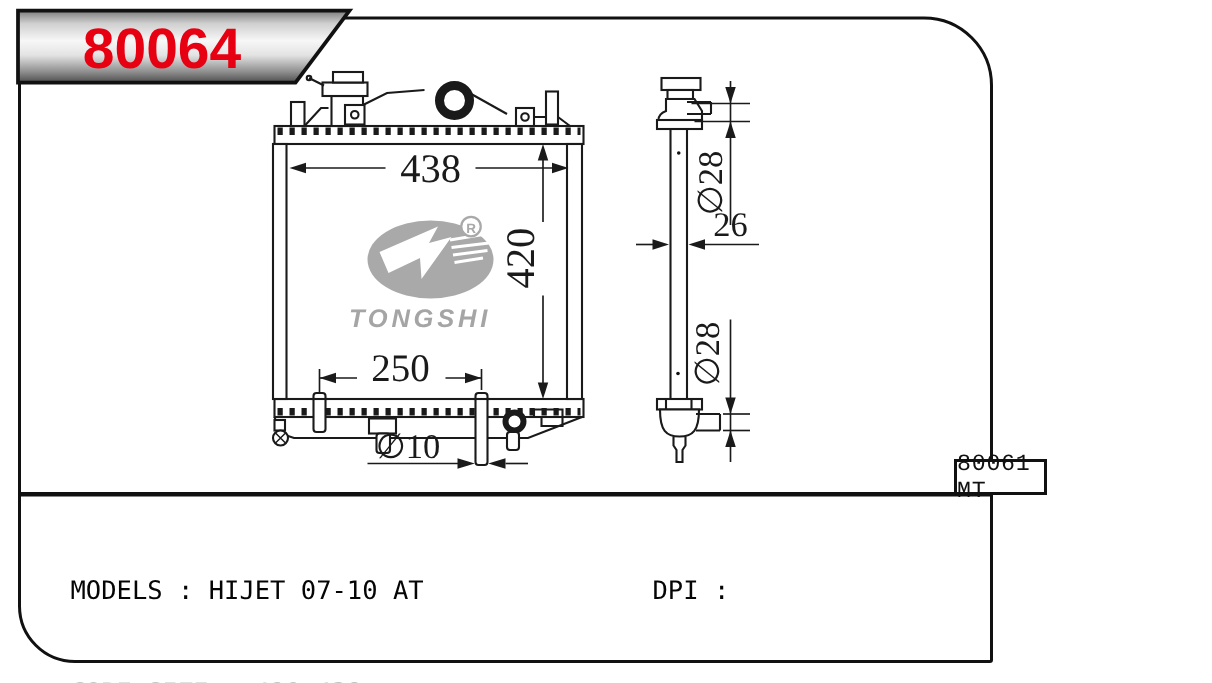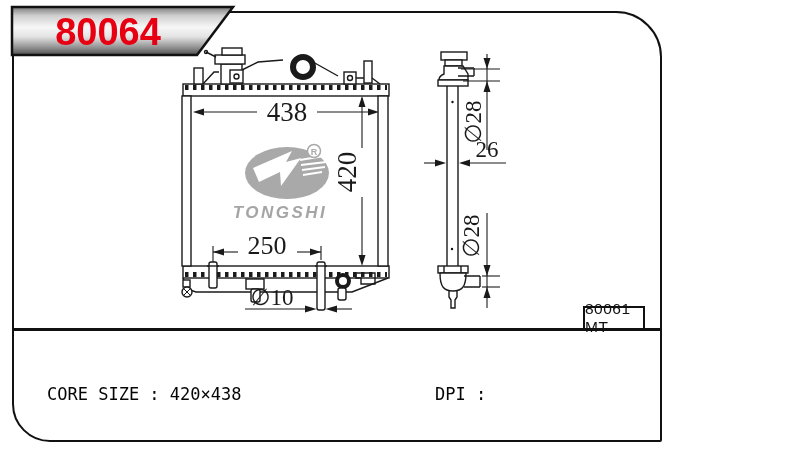--- a/index.html
+++ b/index.html
@@ -11,23 +11,23 @@
   #frame{
     position:absolute;left:12px;top:11px;width:646px;height:427px;
     border:2.5px solid #111;
     border-radius:2px 46px 2px 38px;
     background:#fff;
   }
   #divider{
     position:absolute;left:12px;top:328px;width:649px;height:2.5px;background:#111;
   }
   #ref-box{
-    position:absolute;left:583px;top:305.5px;width:58px;height:20.5px;
+    position:absolute;left:636px;top:305.5px;width:58px;height:20.5px;
     border:2px solid #111;display:flex;align-items:center;justify-content:center;
-    font-family:Liberation Sans, sans-serif;font-size:15.5px;letter-spacing:.5px;color:#111;
+    font-family:Liberation Mono, monospace;font-size:15.5px;letter-spacing:.5px;color:#111;
     background:#fff;
   }
   
   .spec-col{
     position:absolute;top:338px;
     font-family:"DejaVu Sans Mono", monospace;
     font-size:17px;line-height:22.6px;color:#050505;white-space:pre;
   }
   #spec-left{left:47px;}
   #spec-right{left:435px;}
@@ -41,20 +41,21 @@
 <div id="stage">
 
   <div id="frame"></div>
   <div id="divider"></div>
 
   <div id="ref-box">
     <span>80061 MT</span>
   </div>
 
   <div id="spec-left" class="spec-col">
+    <div>MODELS : HIJET 07-10 AT</div>
     <div>CORE SIZE : 420×438</div>
     
     
   </div>
   <div id="spec-right" class="spec-col">
     <div>DPI :</div>
     
     
   </div>
 

